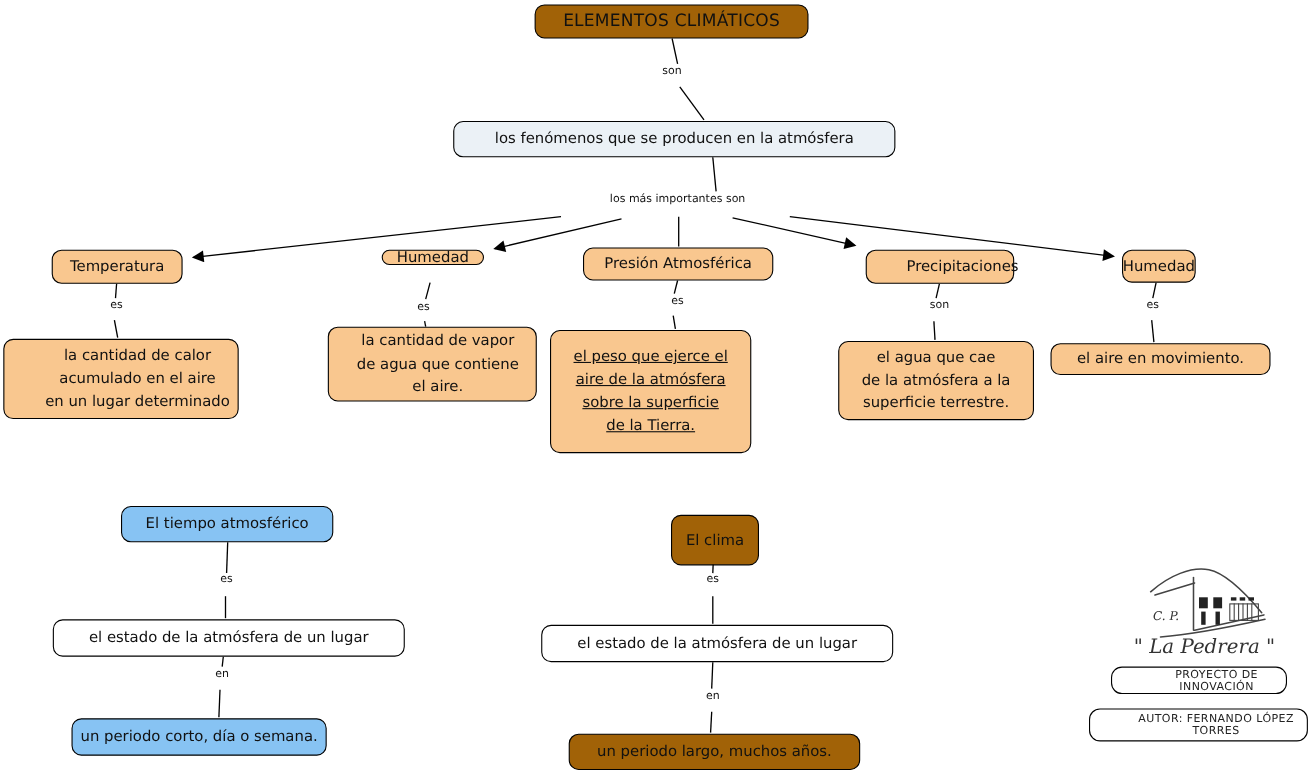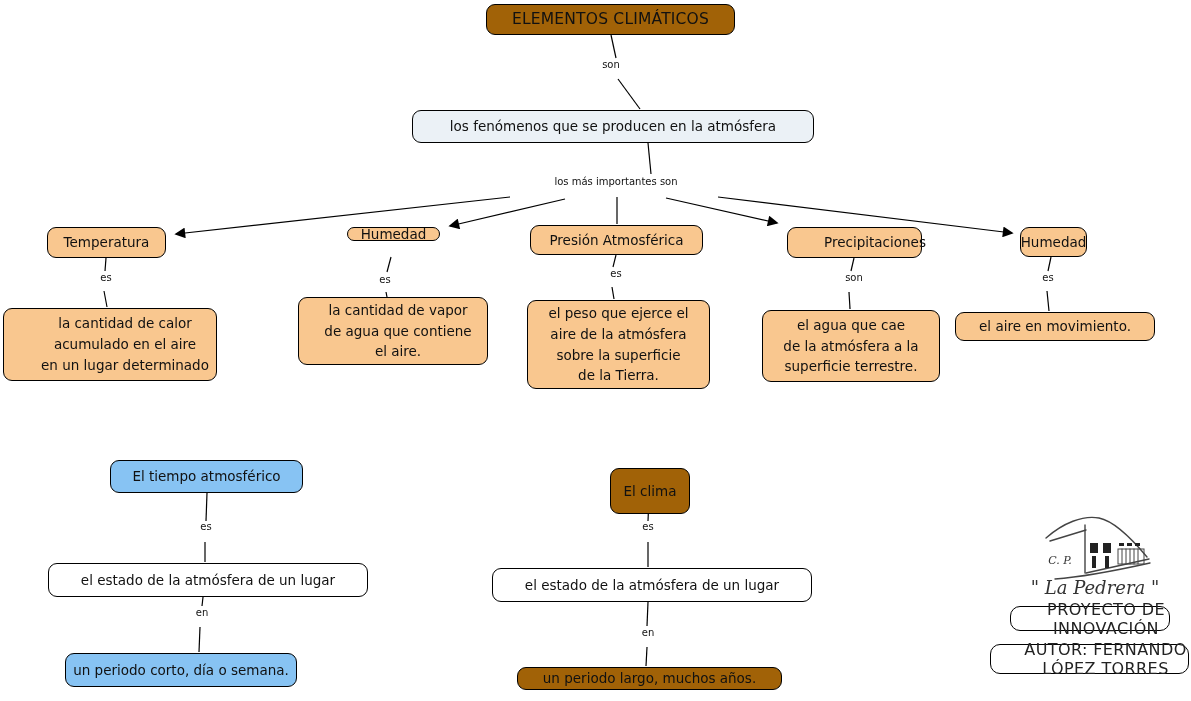--- a/index.html
+++ b/index.html
@@ -18,21 +18,21 @@
   .node.blue{background:#87c3f3;}
   .node.def{background:#ebf1f6;}
   .node.title{font-size:15.5px;letter-spacing:.2px;}
   .desc{white-space:pre-line;}
   .lbl{
     position:absolute;font-size:10px;text-align:center;line-height:1.2;color:#111;
   }
   .footbox{
     position:absolute;box-sizing:border-box;border:1px solid #000;border-radius:10px;
     display:flex;align-items:center;justify-content:center;text-align:center;
-    font-size:16px;letter-spacing:.4px;background:#fff;color:#222;padding-left:32px;
+    font-size:10px;letter-spacing:.4px;background:#fff;color:#222;padding-left:32px;
   }
   .logo{position:absolute;}
 </style>
 </head>
 <body>
 
 <div class="canvas">
 
   <svg class="wires" viewBox="0 0 1191 701" xmlns="http://www.w3.org/2000/svg">
     <defs>
@@ -85,21 +85,21 @@
 en un lugar determinado</div>
 
   <div class="node orange" style="left:347px;top:227px;width:93px;height:14px;">Humedad</div>
   <div class="lbl" style="left:370px;top:274px;width:30px;">es</div>
   <div class="node orange desc" style="left:298px;top:297px;width:190px;height:68px;padding-left:16px;">la cantidad de vapor
 de agua que contiene
 el aire.</div>
 
   <div class="node orange" style="left:530px;top:225px;width:173px;height:30px;">Presión Atmosférica</div>
   <div class="lbl" style="left:601px;top:268px;width:30px;">es</div>
-  <div class="node orange desc" style="left:527px;top:300px;width:183px;height:89px;">el peso que ejerce el
+  <div class="node orange desc" style="left:500px;top:300px;width:183px;height:112px;text-decoration:underline;">el peso que ejerce el
 aire de la atmósfera
 sobre la superficie
 de la Tierra.</div>
 
   <div class="node orange" style="left:787px;top:227px;width:135px;height:31px;padding-left:47px;">Precipitaciones</div>
   <div class="lbl" style="left:836px;top:272px;width:36px;">son</div>
   <div class="node orange desc" style="left:762px;top:310px;width:178px;height:72px;">el agua que cae
 de la atmósfera a la
 superficie terrestre.</div>
 
@@ -110,21 +110,21 @@
   <div class="node blue" style="left:110px;top:460px;width:193px;height:33px;">El tiempo atmosférico</div>
   <div class="lbl" style="left:191px;top:521px;width:30px;">es</div>
   <div class="node" style="left:48px;top:563px;width:320px;height:34px;">el estado de la atmósfera de un lugar</div>
   <div class="lbl" style="left:187px;top:607px;width:30px;">en</div>
   <div class="node blue" style="left:65px;top:653px;width:232px;height:34px;">un periodo corto, día o semana.</div>
 
   <div class="node green" style="left:610px;top:468px;width:80px;height:46px;">El clima</div>
   <div class="lbl" style="left:633px;top:521px;width:30px;">es</div>
   <div class="node" style="left:492px;top:568px;width:320px;height:34px;">el estado de la atmósfera de un lugar</div>
   <div class="lbl" style="left:633px;top:627px;width:30px;">en</div>
-  <div class="node green" style="left:517px;top:667px;width:265px;height:23px;text-align:center;">un periodo largo, muchos años.</div>
+  <div class="node green" style="left:517px;top:667px;width:265px;height:33px;text-align:center;">un periodo largo, muchos años.</div>
 
   <div class="logo" style="left:1013px;top:511px;width:164px;height:88px;">
     <svg width="164" height="88" viewBox="0 0 164 88" xmlns="http://www.w3.org/2000/svg">
       <g stroke="#444" stroke-width="1.4" fill="none" stroke-linecap="round">
         <path d="M33,27 C50,12 70,4 86,7 C101,10 119,28 134,46"></path>
         <path d="M37,30 L73,19"></path>
         <line x1="72" y1="14" x2="72" y2="62"></line>
         <path d="M73,62 L136,48"></path>
         <path d="M42,68 C70,66 110,58 137,52"></path>
         <rect x="105" y="38" width="26" height="15" stroke-width="1"></rect>

